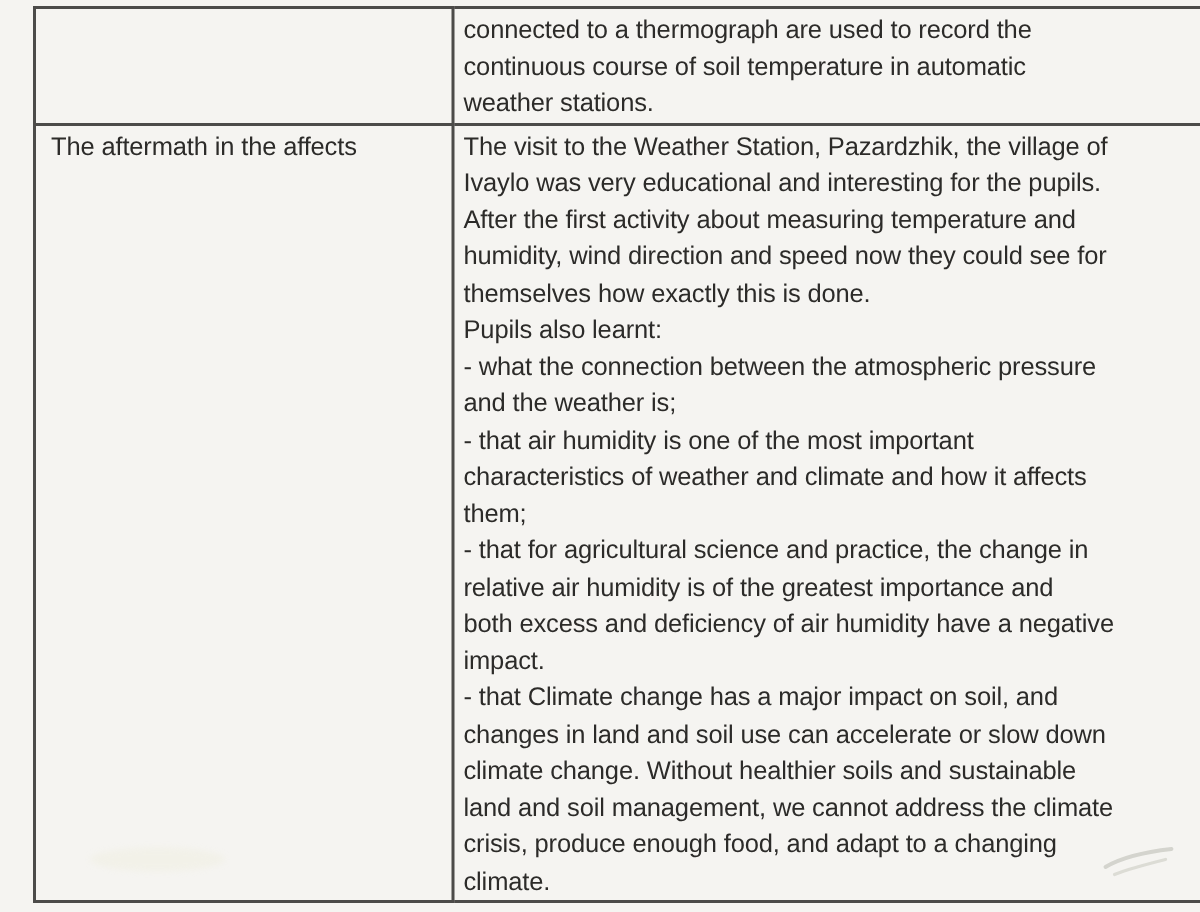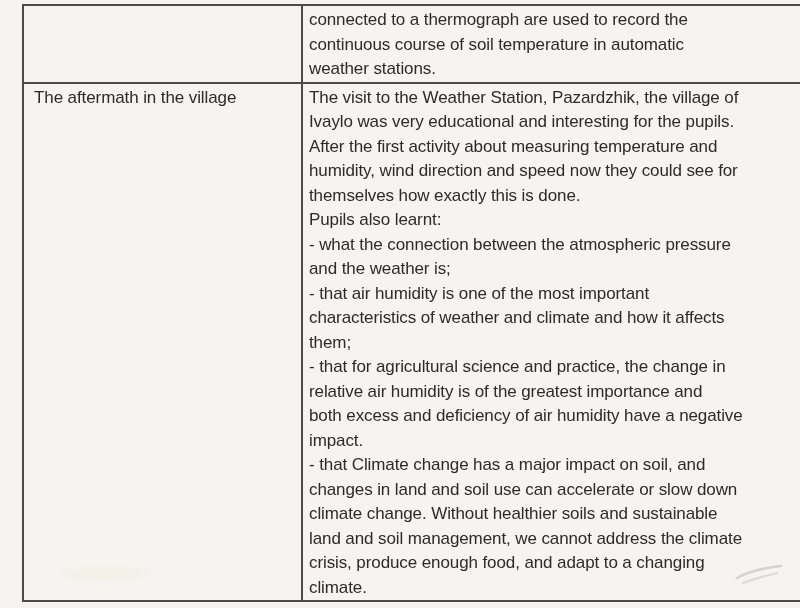--- a/index.html
+++ b/index.html
@@ -65,21 +65,21 @@
     <tbody>
         <tr class="row-prev">
       <td class="label-cell"></td>
       <td class="content-cell">
             <div class="line">connected to a thermograph are used to record the</div>
             <div class="line">continuous course of soil temperature in automatic</div>
             <div class="line">weather stations.</div>
           </td>
     </tr>
     <tr>
-      <td class="label-cell">The aftermath in the village</td>
+      <td class="label-cell">The aftermath in the affects</td>
       <td class="content-cell">
             <div class="line">The visit to the Weather Station, Pazardzhik, the village of</div>
             <div class="line">Ivaylo was very educational and interesting for the pupils.</div>
             <div class="line">After the first activity about measuring temperature and</div>
             <div class="line">humidity, wind direction and speed now they could see for</div>
             <div class="line">themselves how exactly this is done.</div>
             <div class="line">Pupils also learnt:</div>
             <div class="line">- what the connection between the atmospheric pressure</div>
             <div class="line">and the weather is;</div>
             <div class="line">- that air humidity is one of the most important</div>

